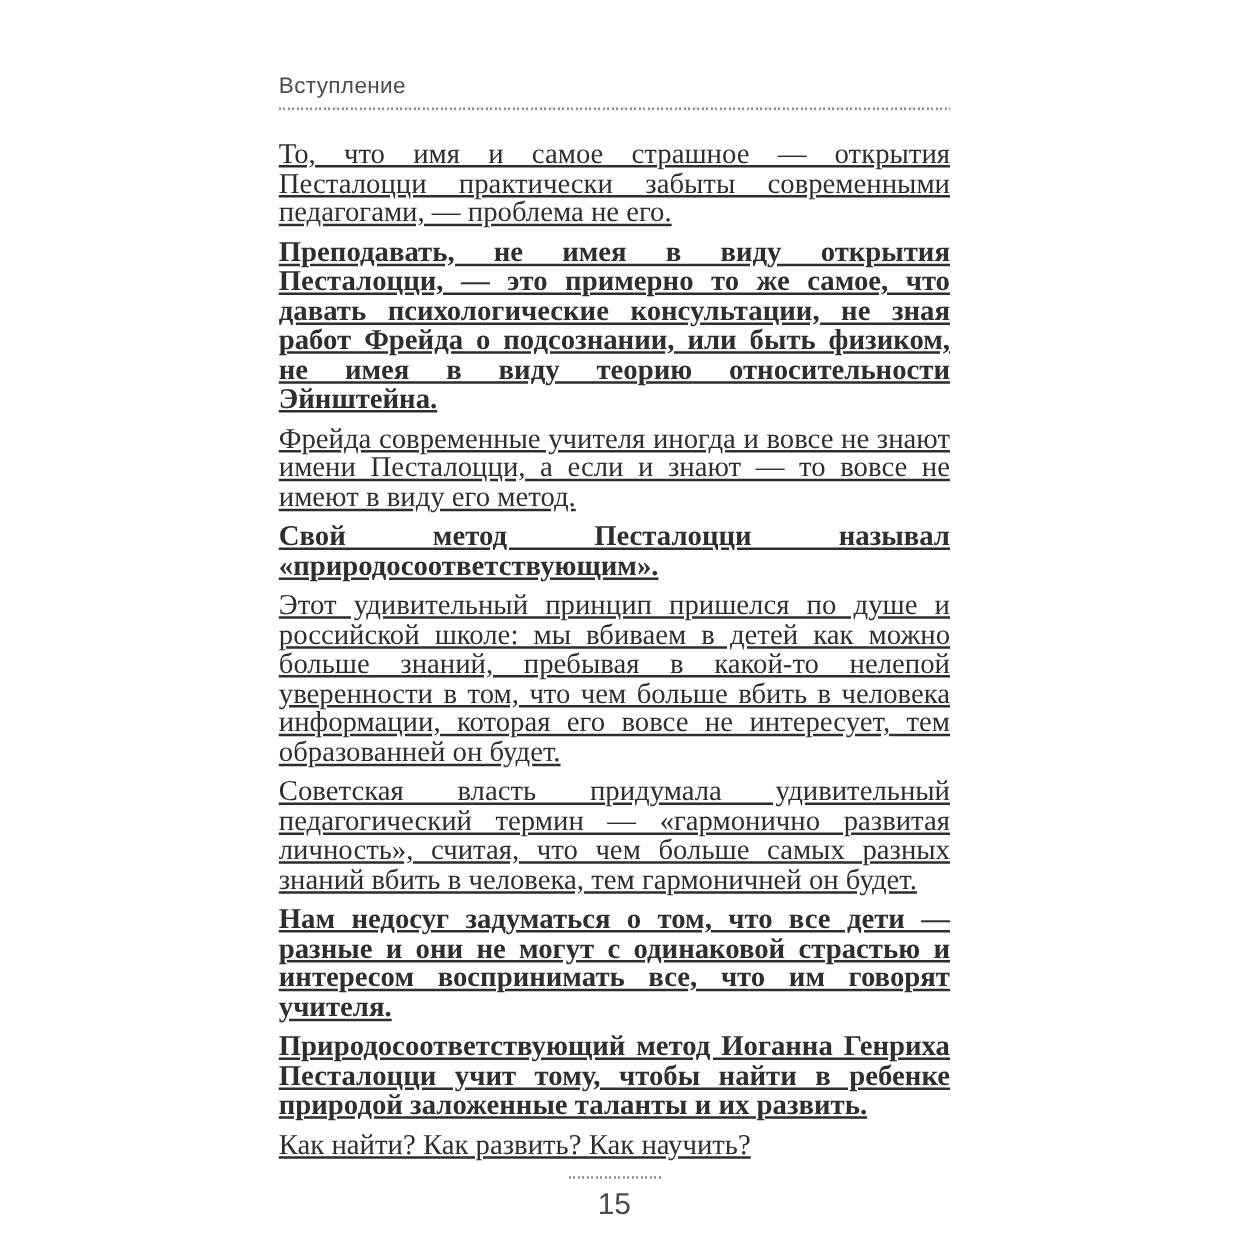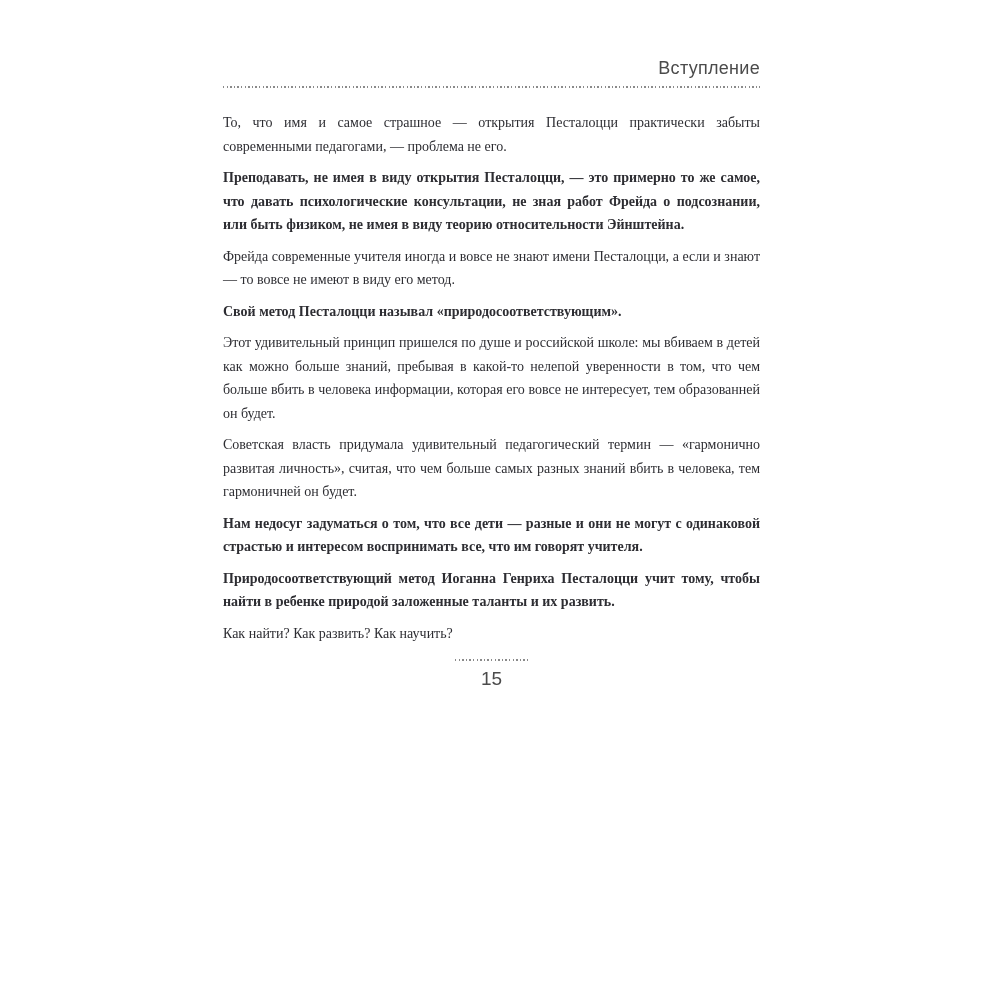--- a/index.html
+++ b/index.html
@@ -14,63 +14,64 @@
       overflow: hidden;
       font-family: "Liberation Serif", serif;
     }
     .page-column {
       position: absolute;
       left: 223px;
       top: 56px;
       width: 537px;
     }
     .chapter-header {
-      text-align: right;
+      text-align: left;
       font-family: "Liberation Sans", sans-serif;
       font-size: 18px;
       line-height: 24px;
       color: var(--header-text, #4b4b4b);
       letter-spacing: 0.3px;
     }
     .dotted-rule {
       height: 2px;
       margin-top: 6px;
       margin-bottom: 23px;
       background: repeating-linear-gradient(
         90deg,
         var(--dots, #8a8a8a) 0 1.5px,
         transparent 1.5px 3.6px
       );
     }
     .body-paragraphs p {
       margin: 0 0 8px 0;
-      font-size: 14px;
+      font-size: 23px;
       line-height: 23.5px;
       color: var(--body-text, #2d2d32);
       text-align: justify;
       hyphens: auto;
+      text-decoration: underline;
       -webkit-hyphens: auto;
     }
     .body-paragraphs p.bold {
       font-weight: bold;
     }
     .footer-dotted-rule {
       width: 74px;
       height: 2px;
       margin: 14px auto 7px auto;
       background: repeating-linear-gradient(
         90deg,
         var(--dots, #8a8a8a) 0 1.5px,
         transparent 1.5px 3.6px
       );
     }
     .page-number {
       text-align: center;
       font-family: "Liberation Sans", sans-serif;
-      font-size: 19px;
+      font-size: 24px;
       color: var(--header-text, #3f3f3f);
     }
   </style>
 </head>
 <body style="--body-text: #2d2d32; --header-text: #4b4b4b; --dots: #8a8a8a; --page-bg: #ffffff;">
 
 <div class="page-column">
   <div class="chapter-header">Вступление</div>
   <div class="dotted-rule"></div>
   <div class="body-paragraphs">

